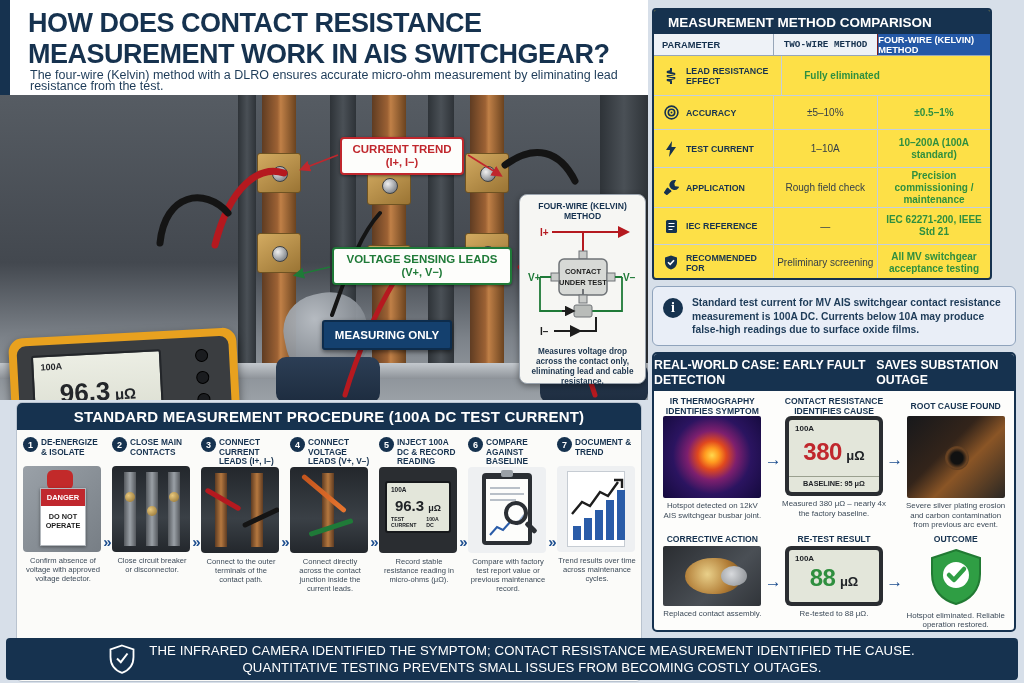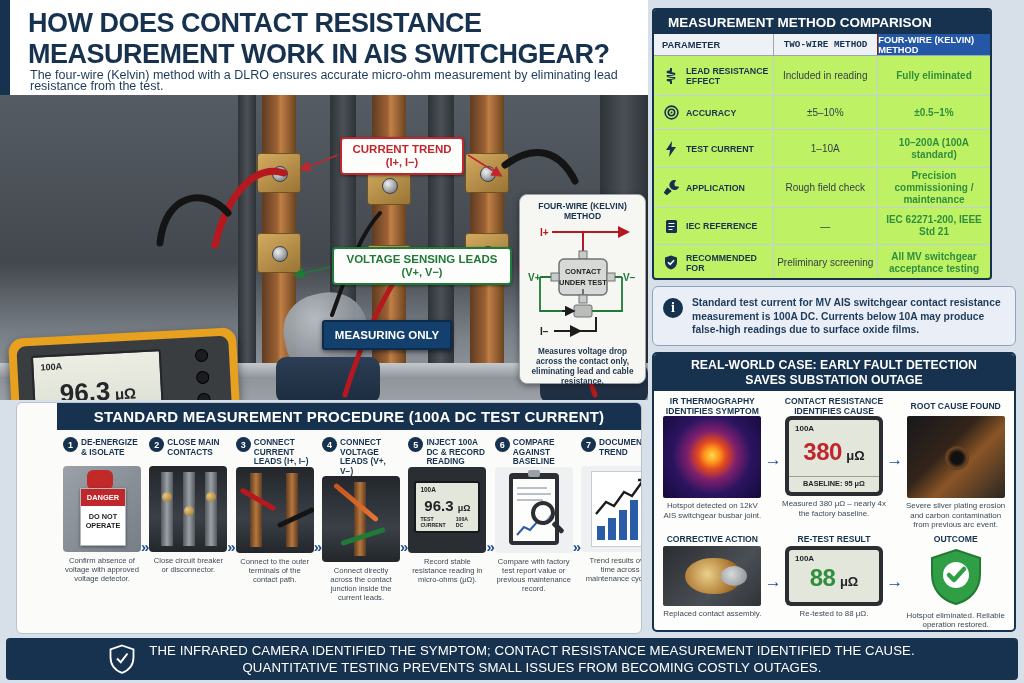--- a/index.html
+++ b/index.html
@@ -40,21 +40,21 @@
   .lcd-val .v { font-size:26px; }
   .lcd-val .u { font-size:15px; }
   .dbtn { width:13px; height:13px; border-radius:50%; background:#1a1c1f; border:1px solid #000; }
 
   
   .kelvin { left:519px; top:99px; width:127px; height:190px; background:#f6f6f3; border:1px solid #9aa3ad; border-radius:8px; box-shadow:0 2px 6px rgba(0,0,0,.4); padding:6px 6px; }
   .kelvin-title { text-align:center; font-size:8.6px; font-weight:bold; color:#16324f; }
   .kelvin-cap { text-align:center; font-size:8.2px; font-weight:bold; color:#223a52; line-height:10px; margin-top:2px; }
 
   
-  .procedure { left:16px; top:402px; width:626px; height:232px; background:#fbfbf9; border:1px solid #b9c3cf; border-radius:6px; overflow:hidden;padding-left:40px; }
+  .procedure { left:16px; top:402px; width:626px; height:280px; background:#fbfbf9; border:1px solid #b9c3cf; border-radius:6px; overflow:hidden; }
   .proc-header { height:27px; background:#16324f; color:#fff; display:flex; align-items:center; justify-content:center; font-size:15px; font-weight:bold; letter-spacing:0.2px; }
   .steps { display:flex; align-items:stretch; padding:6px 4px 4px 6px; }
   .step { width:80px; display:flex; flex-direction:column; }
   .step-head { display:flex; gap:3px; min-height:30px; }
   .step-num { flex:0 0 15px; height:15px; margin-top:1px; border-radius:50%; background:#16324f; color:#fff; font-size:9px; font-weight:bold; display:flex; align-items:center; justify-content:center; }
   .step-label { font-size:8.3px; font-weight:bold; color:#16324f; line-height:9.5px; padding-top:2px; }
   .thumb { width:78px; height:86px; border-radius:4px; overflow:hidden; position:relative; background:#555; }
   .step-cap { font-size:7.6px; color:#3c4a58; text-align:center; line-height:9px; padding:4px 1px 0 1px; }
   .chev { width:9px; display:flex; align-items:center; justify-content:center; color:#1d4e8f; font-weight:bold; font-size:15px; padding-top:55px; }
 
@@ -78,41 +78,41 @@
   .clipboard { left:14px; top:6px; width:50px; height:72px; background:#2b2f34; border-radius:4px; }
   .sheet { left:4px; top:6px; width:42px; height:62px; background:#fdfdfb; }
   .sheet-line { position:absolute; left:4px; height:2px; background:#b9c0c8; }
   .clip { left:19px; top:-3px; width:12px; height:7px; background:#9aa0a6; border-radius:2px; }
   .mag { left:36px; top:34px; width:24px; height:24px; border:4px solid #2b2f34; border-radius:50%; background:rgba(255,255,255,.5); }
   .mag-handle { left:56px; top:58px; width:14px; height:5px; background:#2b2f34; border-radius:2px; transform:rotate(45deg); }
   .chart-sheet { left:10px; top:5px; width:58px; height:76px; background:#fff; border:1px solid #c6ccd3; }
   .bar { position:absolute; bottom:6px; width:8px; background:#2a5ca8; }
 
   
-  .comparison { left:652px; top:8px; width:340px; height:272px; background:#bef264; border:2px solid #16324f; border-radius:4px; overflow:hidden; }
+  .comparison { left:652px; top:8px; width:340px; height:272px; background:#fde047; border:2px solid #16324f; border-radius:4px; overflow:hidden; }
   .comp-header { height:24px; background:#16324f; color:#fff; display:flex; align-items:center; padding-left:14px; font-size:13.5px; font-weight:bold; }
   .comp-cols { display:flex; height:22px; border-bottom:1px solid #97a6b8; }
   .comp-cols > div { display:flex; align-items:center; font-weight:bold; font-size:9.3px; }
   .col-param { width:128px; padding-left:8px; background:#eef2f7; color:#16324f; border-right:1px solid #97a6b8; }
   .col-two   { width:112px; justify-content:center; background:#eef2f7; color:#16324f; border-right:1px solid #7f1d1d;font-family:Liberation Mono, monospace; }
   .col-four  { width:120px; justify-content:center; background:#2458a6; color:#fff; }
   .t-row { display:flex; border-bottom:1px solid #c3cfdd; }
   .t-row:last-child { border-bottom:none; }
   .t-param { width:128px; display:flex; align-items:center; gap:6px; padding-left:8px; border-right:1px solid #c3cfdd; }
   .t-param span.pl { font-size:8.8px; font-weight:bold; color:#16324f; line-height:10px; }
   .t-two { width:112px; display:flex; align-items:center; justify-content:center; text-align:center; font-size:10px; color:#333e49; padding:2px; border-right:1px solid #c3cfdd; }
   .t-four { width:120px; display:flex; align-items:center; justify-content:center; text-align:center; font-size:10px; font-weight:bold; color:#2f8f3f; line-height:12px; padding:2px 4px; }
   .picon { flex:0 0 18px; height:18px; display:flex; align-items:center; justify-content:center; }
 
   .note { left:652px; top:286px; width:364px; height:60px; background:#e9eef7; border:1.5px solid #8fa3bc; border-radius:6px; display:flex; gap:9px; padding:9px 10px; }
   .note-icon { flex:0 0 20px; height:20px; border-radius:50%; background:#16324f; color:#fff; font-family:"Liberation Serif",serif; font-weight:bold; font-size:14px; display:flex; align-items:center; justify-content:center; margin-top:2px; }
   .note-text { font-size:10.3px; color:#1d3b58; line-height:13.5px; font-weight:bold; }
 
   .case { left:652px; top:352px; width:364px; height:280px; background:#fdfdfb; border:2px solid #16324f; border-radius:5px; overflow:hidden; }
-  .case-header { height:37px; background:#16324f; color:#fff; display:flex; flex-direction:column; align-items:center; justify-content:center; font-weight:bold; font-size:12.3px; line-height:15px; }
+  .case-header { height:37px; background:#16324f; color:#fff; display:flex; flex-direction:row; align-items:center; justify-content:center; font-weight:bold; font-size:12.3px; line-height:15px; }
   .case-row { display:flex; padding:4px 6px 0 6px; }
   .case-cell { width:106px; display:flex; flex-direction:column; align-items:center; }
   .case-head { font-size:8.6px; font-weight:bold; color:#16324f; text-align:center; line-height:10px; min-height:21px; display:flex; align-items:center; }
   .case-cap { font-size:7.9px; color:#3c4a58; text-align:center; line-height:9.5px; padding-top:3px; }
   .case-arrow { width:17px; color:#1d4e8f; font-weight:bold; font-size:17px; display:flex; justify-content:center; }
   .thermal { width:98px; height:82px; border-radius:2px; background:radial-gradient(circle at 50% 48%, #ffd94d 0%, #ff9a1f 11%, #e0481e 22%, #7d1f6e 38%, #2b1460 60%, #140a3d 100%); }
   .rust2 { width:98px; height:82px; border-radius:2px; background:linear-gradient(135deg,#17181b,#33241a 40%,#8a5526 60%,#2a2723); position:relative; overflow:hidden; }
   .rust-hole { position:absolute; left:38px; top:30px; width:24px; height:24px; border-radius:50%; background:radial-gradient(circle,#111 35%,#6b4423 60%,#3a2a1c); }
   .newpart { width:98px; height:60px; border-radius:2px; background:linear-gradient(135deg,#2a2d31,#4a4f55 60%,#303439); position:relative; overflow:hidden; }
   .np-core { position:absolute; left:22px; top:12px; width:56px; height:36px; border-radius:50% 45% 45% 50%; background:radial-gradient(circle at 40% 45%,#e9d08a,#b07b35 60%,#6e4a1c); }
@@ -406,21 +406,20 @@
 
   <div class="t-row" style="height:40px;">
     <div class="t-param">
         <span class="picon">
           <svg width="12" height="16" viewBox="0 0 12 16">
             <polyline points="6,0 6,3 2,4 10,6 2,8 10,10 2,12 6,13 6,16" stroke="#16324f" stroke-width="2" fill="none"></polyline>
           </svg>
         </span>
         <span class="pl">LEAD RESISTANCE EFFECT</span>
       </div>
-    <div class="t-two">Included in reading</div>
     <div class="t-four">Fully eliminated</div>
   </div>
   <div class="t-row" style="height:34px;">
     <div class="t-param">
         <span class="picon">
           <svg width="15" height="15" viewBox="0 0 15 15">
             <circle cx="7.5" cy="7.5" r="6.4" stroke="#16324f" stroke-width="1.6" fill="none"></circle>
             <circle cx="7.5" cy="7.5" r="3.2" stroke="#16324f" stroke-width="1.6" fill="none"></circle>
             <circle cx="7.5" cy="7.5" r="1" fill="#16324f"></circle>
           </svg>

